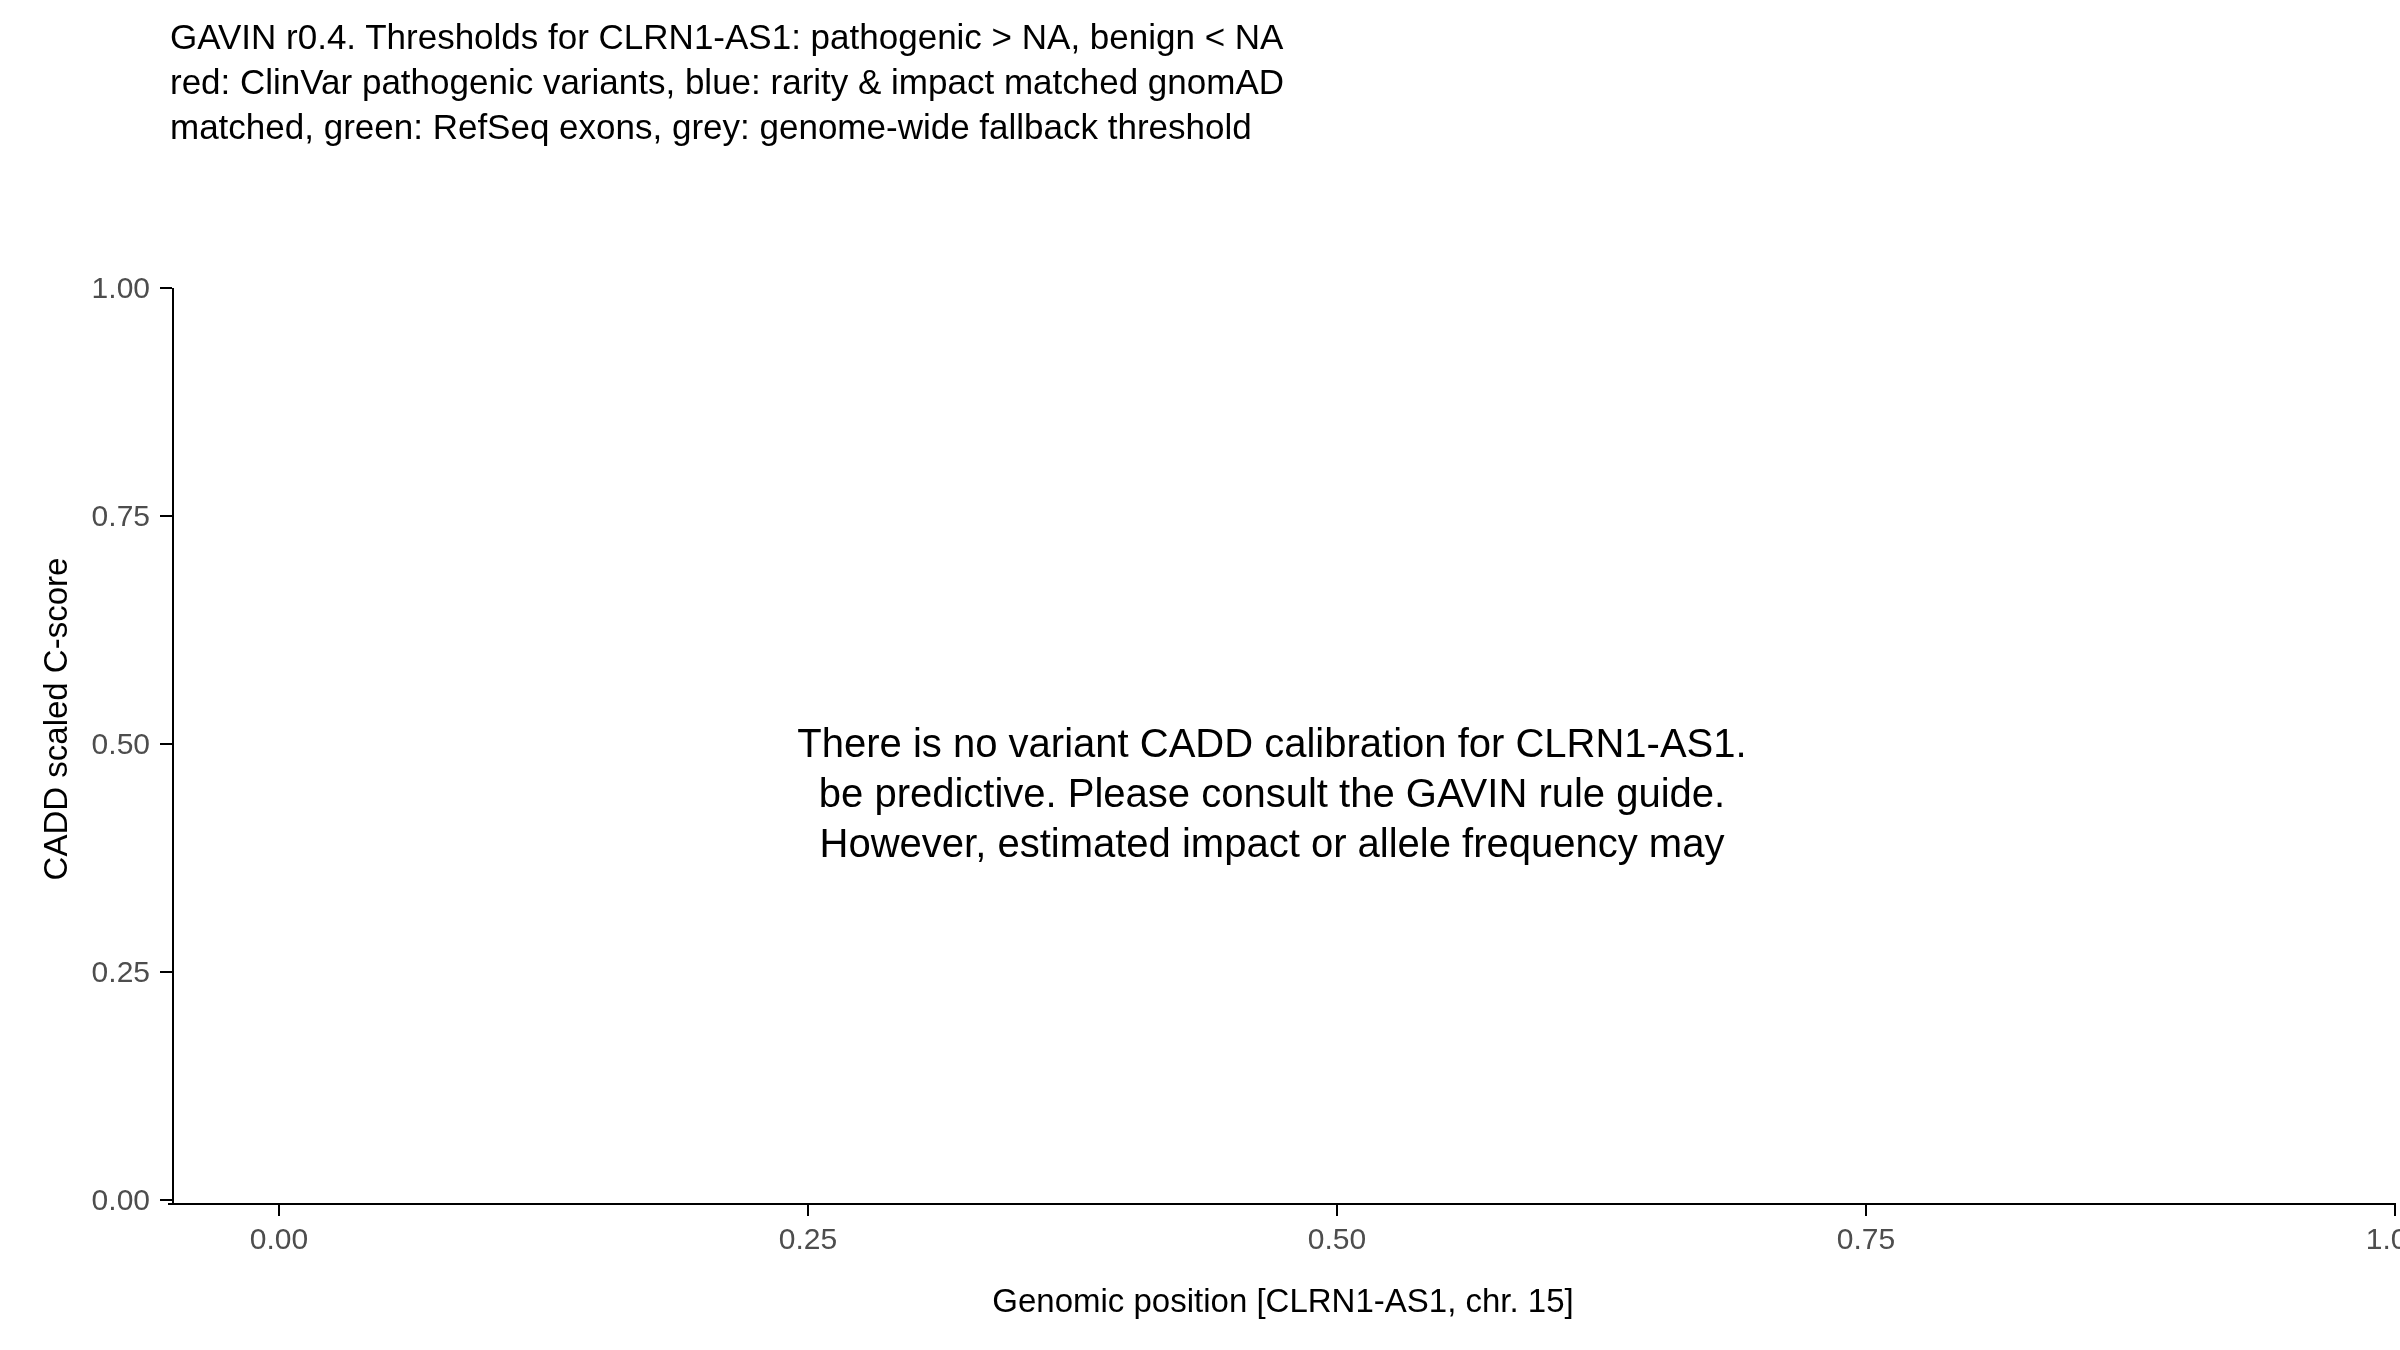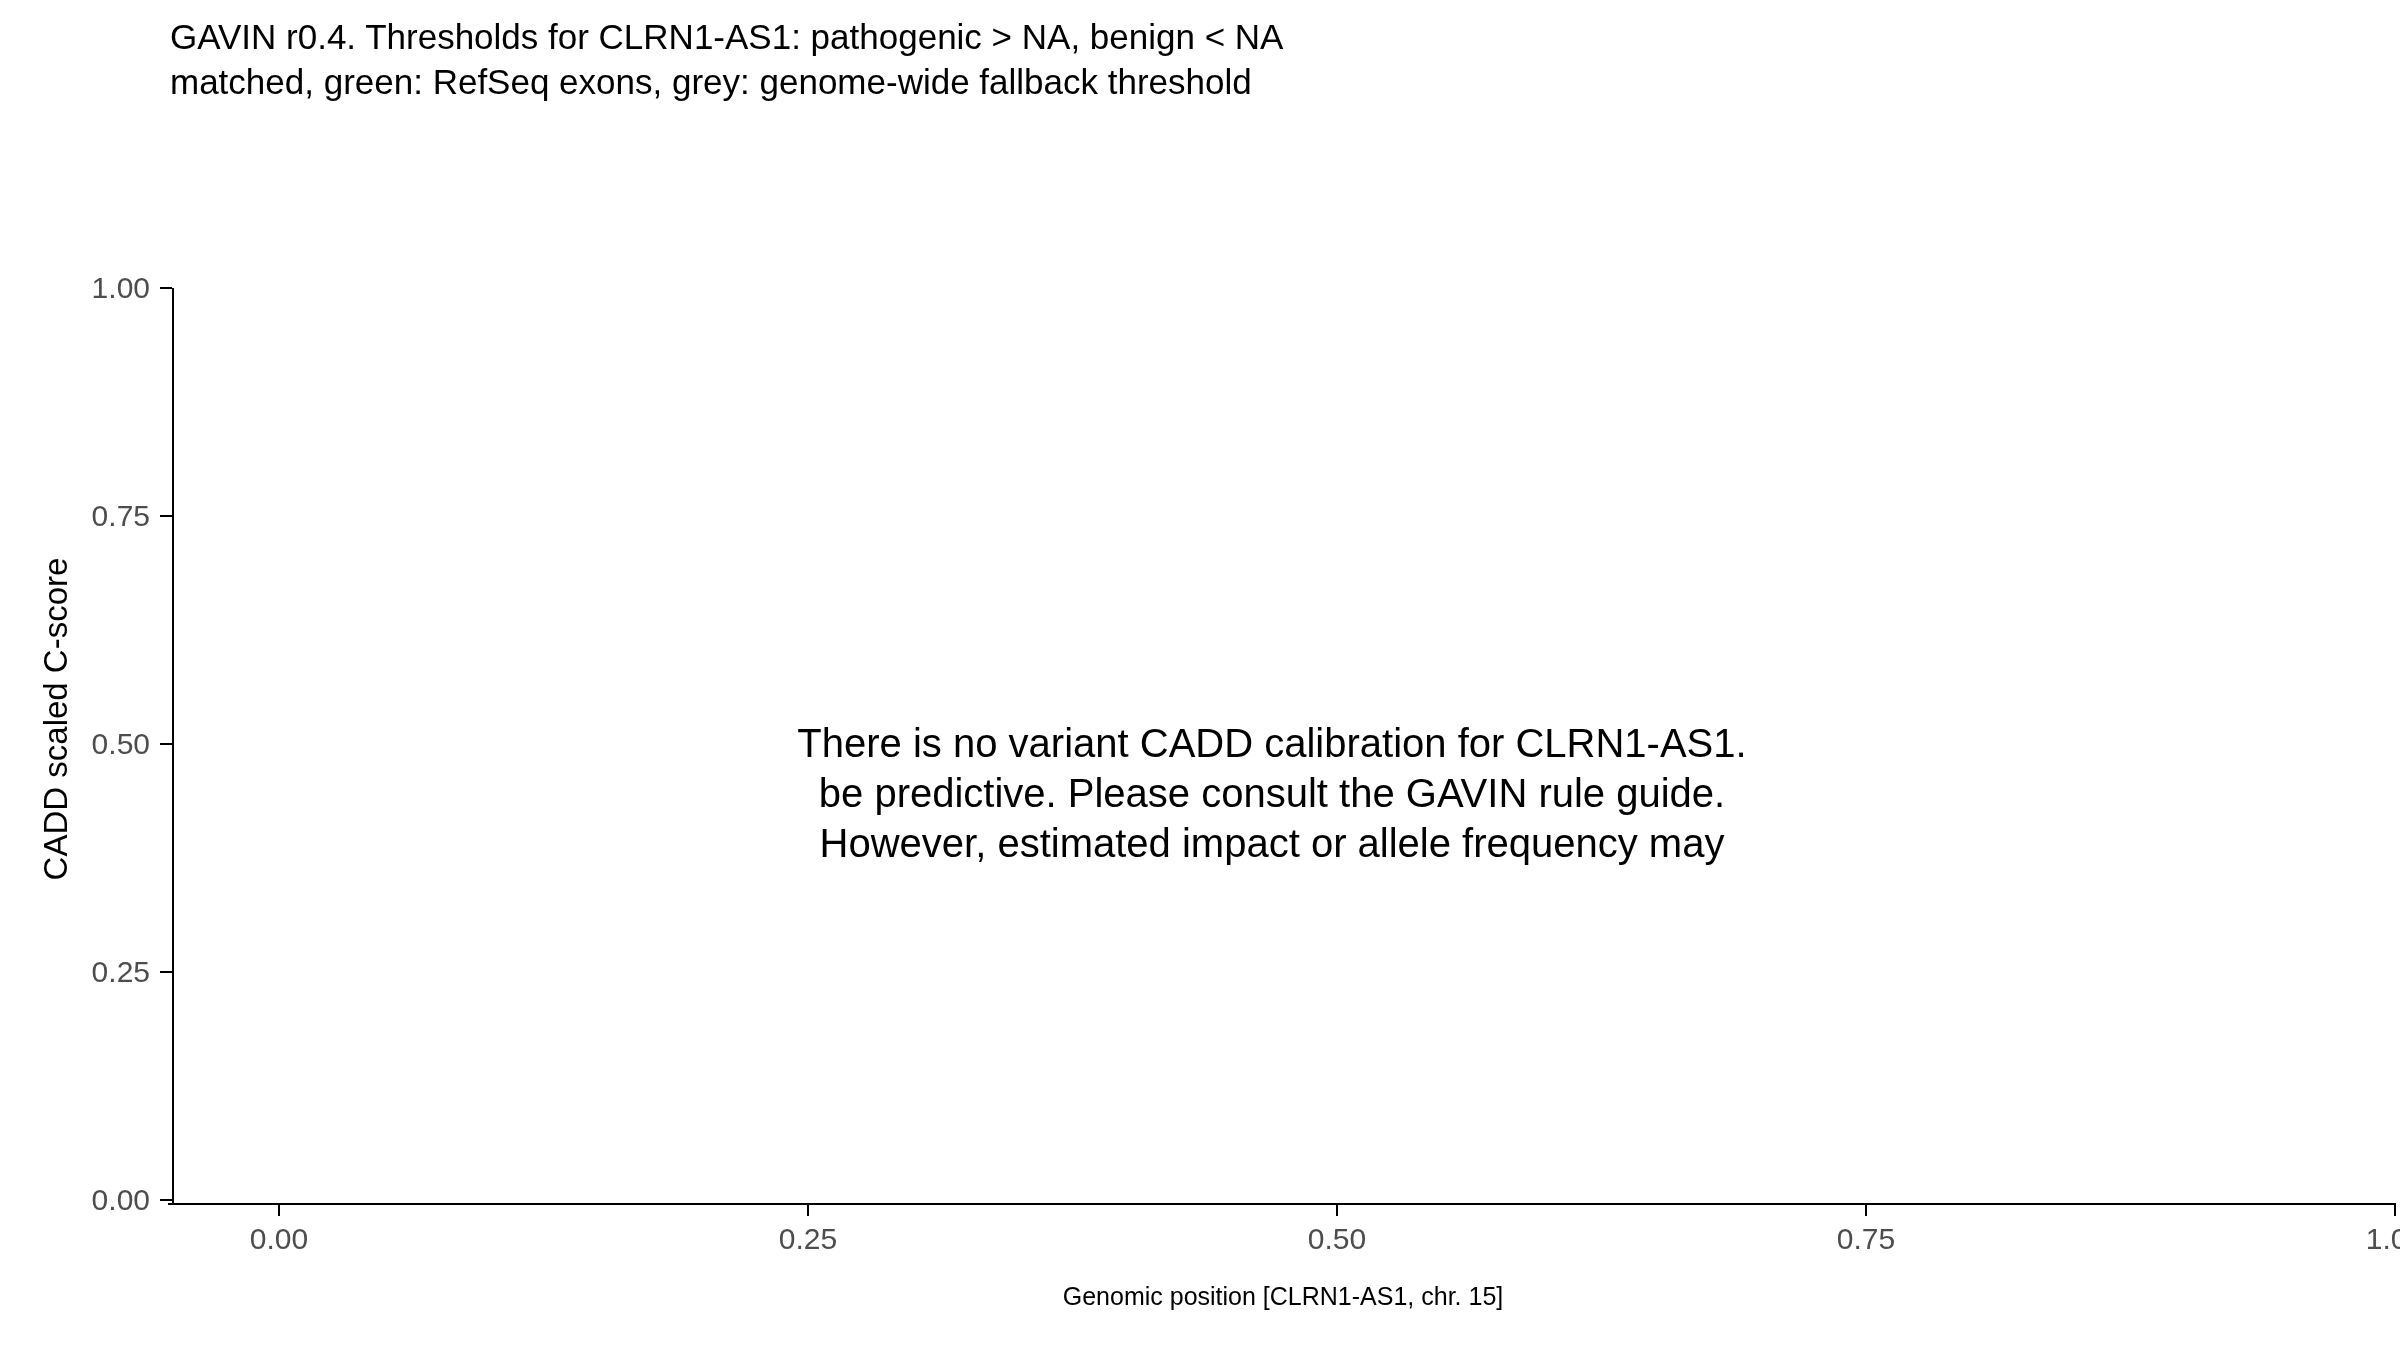--- a/index.html
+++ b/index.html
@@ -100,21 +100,21 @@
     color: #4d4d4d;
   }
 
   
   .axis-title-x {
     position: absolute;
     left: 172px;
     top: 1282px;
     width: 2222px;
     text-align: center;
-    font-size: 25px;
+    font-size: 33px;
     color: #000000;
   }
   .axis-title-y {
     position: absolute;
     left: -400px;
     top: 700px;
     width: 912px;
     text-align: center;
     font-size: 33px;
     color: #000000;
@@ -135,20 +135,21 @@
   }
   .annotation div { white-space: pre; }
 </style>
 </head>
 <body>
 
 <div id="plot-root">
 
   <div class="title-block">
     <div class="title-line">GAVIN r0.4. Thresholds for CLRN1-AS1: pathogenic &gt; NA, benign &lt; NA</div>
+    <div class="title-line">red: ClinVar pathogenic variants, blue: rarity &amp; impact matched gnomAD</div>
     <div class="title-line">matched, green: RefSeq exons, grey: genome-wide fallback threshold</div>
   </div>
 
   <div class="panel">
     <div class="annotation">
       <div>There is no variant CADD calibration for CLRN1-AS1.</div>
       <div>be predictive. Please consult the GAVIN rule guide.</div>
       <div>However, estimated impact or allele frequency may</div>
     </div>
   </div>

